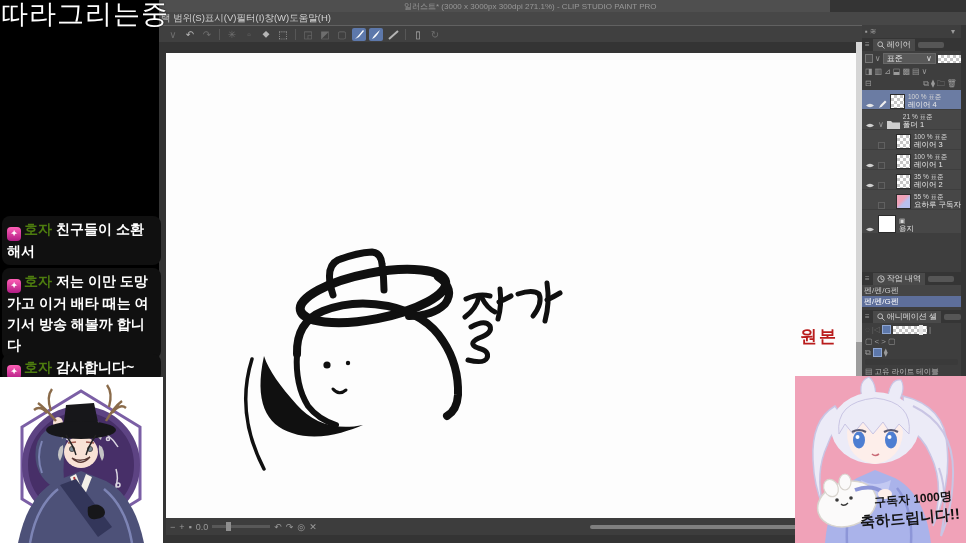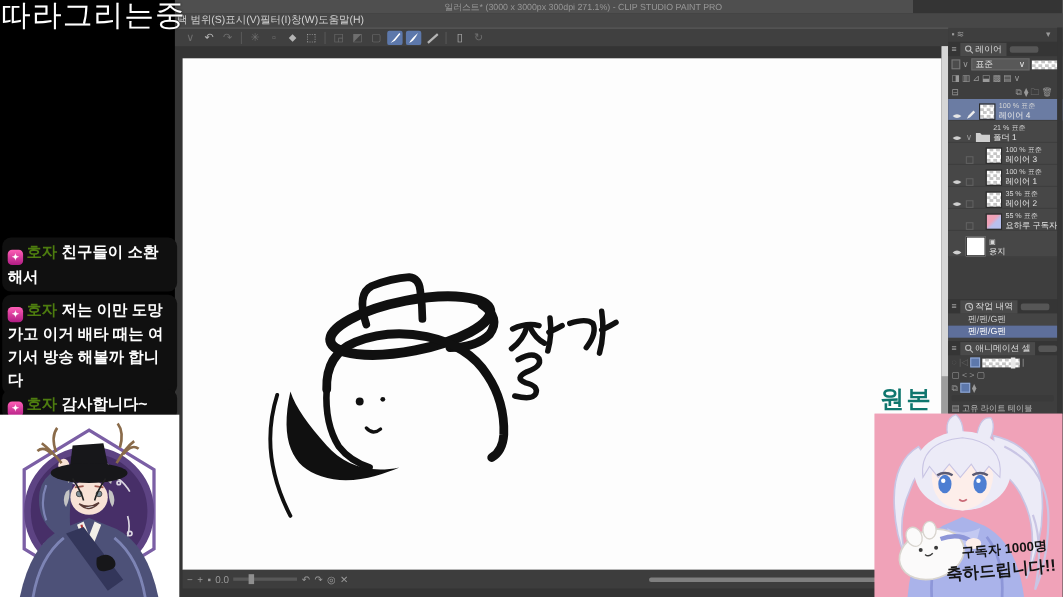--- a/index.html
+++ b/index.html
@@ -10,21 +10,21 @@
 .titlebar span{position:absolute;left:404px;top:1px;font-size:8px;color:#989898;white-space:nowrap}
 .menubar{position:absolute;left:0;top:12px;width:966px;height:13px;background:#474747;display:flex;align-items:flex-start;padding-left:161px;}
 .menubar span{font-size:9.5px;color:#d2d2d2;white-space:nowrap}
 .toolbar{position:absolute;left:0;top:25px;width:966px;height:17px;background:#404040;border-top:1px solid #616161;display:flex;align-items:center;padding-left:166px;gap:3px}
 .tbi{width:14px;height:13px;display:flex;align-items:center;justify-content:center;font-size:10px;color:#b5b5b5}
 .tbi.dim{color:#6e6e6e}
 .tbi.sel{background:#5d78ab;border-radius:2px;color:#fff}
 .tsep{width:1px;height:11px;background:#575757;margin:0 2px}
 
 .canvas{position:absolute;left:166px;top:53px;width:690px;height:465px;background:#fdfdfd}
-.refLabel{position:absolute;left:634px;top:295px;font-size:22px;font-weight:bold;color:#0f766e;letter-spacing:2px}
+.refLabel{position:absolute;left:634px;top:272px;font-size:17px;font-weight:bold;color:#b91c1c;letter-spacing:2px}
 .vscroll{position:absolute;left:856px;top:42px;width:6px;height:476px;background:#9d9d9d}
 .vscroll i{position:absolute;left:0;top:0;width:6px;height:300px;background:#d6d6d6}
 .cbottom{position:absolute;left:166px;top:518px;width:696px;height:17px;background:#3d3d3d;display:flex;align-items:center;padding-left:4px;gap:4px}
 .cbottom .ci{font-size:9px;color:#9a9a9a}
 .ztrack{width:58px;height:3px;background:#585858;position:relative}
 .ztrack i{position:absolute;left:14px;top:-3px;width:5px;height:9px;background:#8f8f8f}
 .hthumb{position:absolute;left:424px;top:7px;width:250px;height:4px;background:#7f7f7f;border-radius:2px}
 
 .dock{position:absolute;left:862px;top:25px;width:104px;height:351px;background:#3e3e3e}
 .dock .edge{position:absolute;right:0;top:0;width:5px;height:351px;background:#353535}
@@ -38,21 +38,21 @@
 .checker{background:repeating-conic-gradient(#c6c6c6 0% 25%,#fff 0% 50%) 0 0/6px 6px}
 .blendsel{width:62px;height:11px;background:#585858;border:1px solid #686868;font-size:8px;color:#e0e0e0;display:flex;align-items:center;justify-content:space-between;padding:0 3px}
 .lrow{display:flex;align-items:flex-end;height:20px;background:#474747;border-bottom:1px solid #3e3e3e;padding-left:2px;gap:3px}
 .lrow.sel{background:#6b7ca3}
 .lthumb{width:15px;height:15px;border:1px solid #2c2c2c}
 .ltext{display:flex;flex-direction:column;justify-content:center}
 .ltext b{font-size:6.5px;color:#d6d6d6;font-weight:normal;line-height:8px;white-space:nowrap}
 .ltext i{font-size:7.5px;color:#e8e8e8;font-style:normal;line-height:8px;white-space:nowrap}
 .eyec{width:11px;display:flex;justify-content:center}
 .chk{width:7px;height:7px;border:1px solid #606060}
-.hrow{height:11px;display:flex;align-items:center;padding-left:18px;font-size:8px;color:#cacaca;background:#454545}
+.hrow{height:11px;display:flex;align-items:center;padding-left:2px;font-size:8px;color:#cacaca;background:#454545}
 .hrow.sel{background:#5e6f9b;color:#fff}
 
 .chatov{position:absolute;left:0;top:0;width:159px;height:380px;background:#000;z-index:4}
 .bigtitle{position:absolute;left:1px;top:-4px;font-size:27px;font-weight:500;color:#fff;letter-spacing:1px;white-space:nowrap;text-shadow:0 0 2px #000}
 .msg{position:absolute;left:2px;width:159px;background:#101010;border-radius:8px;padding:3px 5px;font-size:14px;font-weight:bold;color:#fff;line-height:21px}
 .uname{color:#4d7c0f;margin:0 4px 0 3px}
 .badge{display:inline-block;width:14px;height:14px;border-radius:4px;background:linear-gradient(180deg,#ff5fb6,#b01c84);vertical-align:-2px;text-align:center;font-size:8px;line-height:14px;color:#fff;font-weight:bold}
 .cornerimg{position:absolute;z-index:6;overflow:hidden}
 .fancap{position:absolute;font-weight:bold;color:#141414;transform:rotate(-5deg);white-space:nowrap}
 </style>

